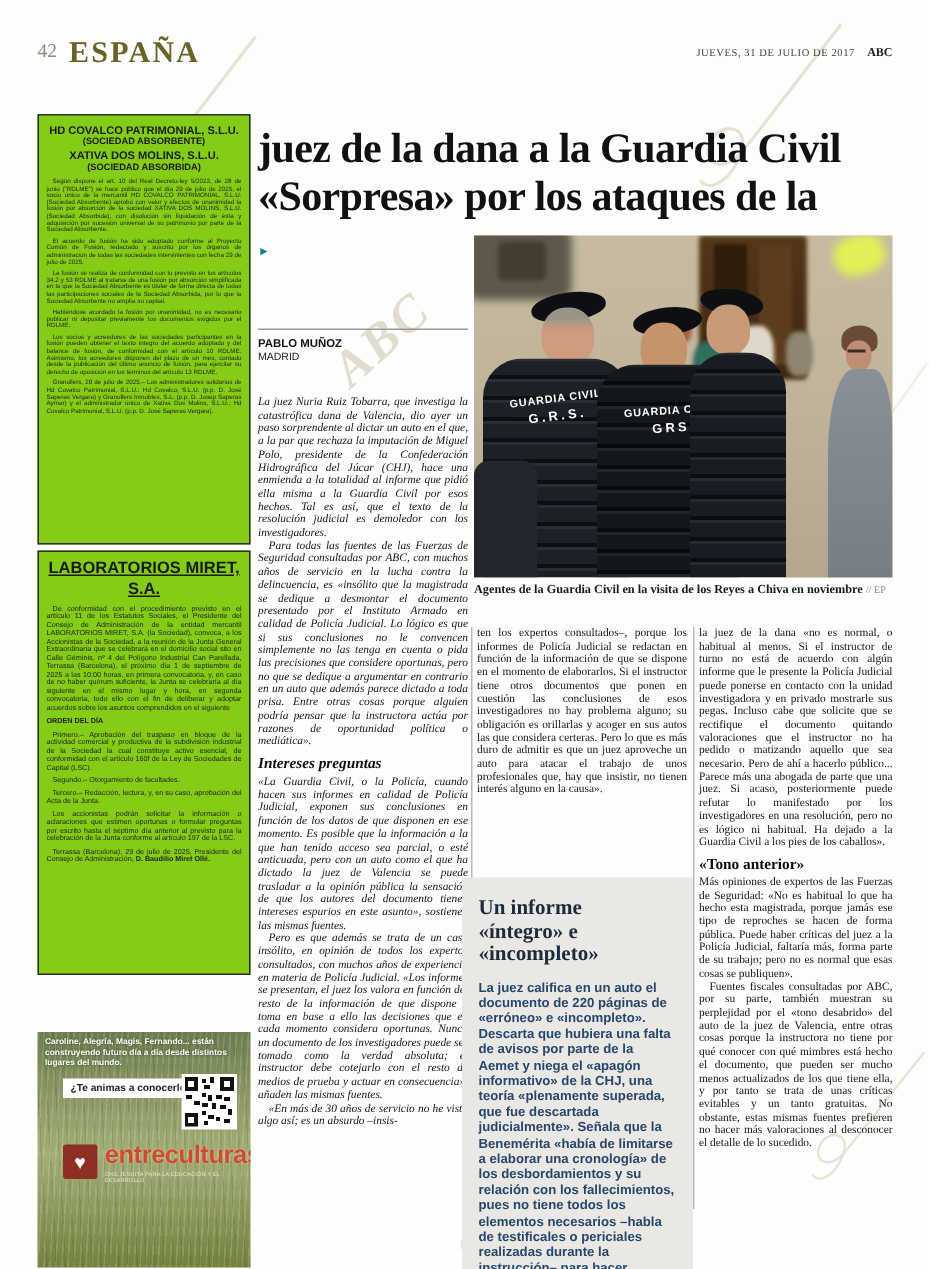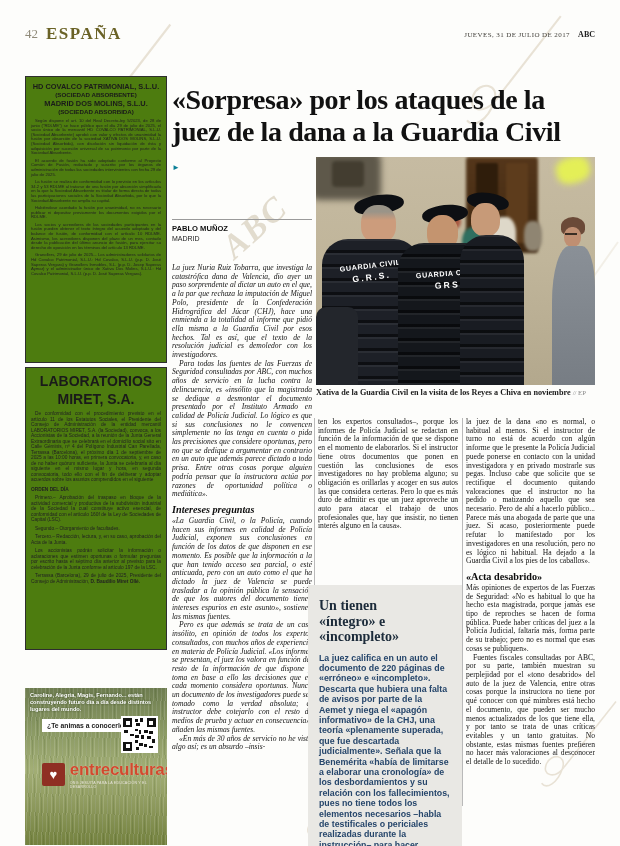--- a/index.html
+++ b/index.html
@@ -9,35 +9,35 @@
 
   
   .wm{position:absolute;pointer-events:none;opacity:.55;}
   .wm svg{display:block;}
   .wm-text{position:absolute;font-family:"Liberation Serif",serif;font-style:italic;
            color:rgba(186,170,140,.40);font-size:34px;font-weight:bold;
            transform:rotate(-42deg);pointer-events:none;letter-spacing:2px;}
 
   
   .pg-num{left:25px;top:26px;font-size:13px;color:#8f8a79;}
-  .section-title{left:46px;top:24px;font-size:17px;letter-spacing:1.5px;color:#6a6226;font-weight:bold;}
+  .section-title{left:46px;top:24px;font-size:20px;letter-spacing:1.5px;color:#6a6226;font-weight:bold;}
   .top-right{right:25px;top:30px;font-size:7px;letter-spacing:.4px;color:#44423c;}
   .top-right b{font-size:8px;color:#222;margin-left:6px;letter-spacing:0;}
 
   
-  .notice{border:1px solid #2e2e2e;background:#4d7c0f;font-family:"Liberation Sans",sans-serif;
+  .notice{border:1px solid #2e2e2e;background:#84cc16;font-family:"Liberation Sans",sans-serif;
           padding:5px 5px 4px;box-sizing:border-box;}
   .notice1{left:25px;top:76px;width:142px;height:287px;}
   .notice2{left:25px;top:367px;width:142px;height:283px;}
   .n-title{font-weight:bold;text-align:center;line-height:1.25;}
   .n-title .big{font-size:7.4px;display:block;}
   .n-title .small{font-size:6.2px;display:block;}
   .notice1 p{margin:3px 0 0;font-size:4.2px;line-height:4.6px;text-align:justify;text-indent:4px;color:#222;}
   .notice2 p{margin:3px 0 0;font-size:4.8px;line-height:5.5px;text-align:justify;text-indent:4px;color:#222;}
-  .notice2 .n-title .big{font-size:14px;}
+  .notice2 .n-title .big{font-size:11px;text-decoration:underline;}
   .notice2 .orden{font-weight:bold;text-indent:0;margin-top:4px;}
   .notice2 .signer{font-weight:bold;}
 
   
   .ad{left:25px;top:688px;width:142px;height:157px;overflow:hidden;
       background:linear-gradient(180deg,#6e7d50 0%,#8b9a64 28%,#a2ae75 52%,#8e9a5e 74%,#73813e 100%);}
   .ad::after{content:"";position:absolute;inset:0;
       background:repeating-linear-gradient(93deg,rgba(255,255,255,.14) 0 1px,rgba(0,0,0,0) 1px 4px),
                  repeating-linear-gradient(87deg,rgba(40,60,20,.12) 0 1px,rgba(0,0,0,0) 1px 6px);}
   .ad-intro{position:absolute;left:5px;top:4px;right:5px;z-index:2;color:#fff;
@@ -145,21 +145,21 @@
   <div class="abs section-title">ESPAÑA</div>
   <div class="abs top-right">
     <span>JUEVES, 31 DE JULIO DE 2017</span>
     <b>ABC</b>
   </div>
 
   <div class="abs notice notice1">
     <div class="n-title">
       <span class="big">HD COVALCO PATRIMONIAL, S.L.U.</span>
       <span class="small">(SOCIEDAD ABSORBENTE)</span>
-      <span class="big">MADRID DOS MOLINS, S.L.U.</span>
+      <span class="big">XATIVA DOS MOLINS, S.L.U.</span>
       <span class="small">(SOCIEDAD ABSORBIDA)</span>
     </div>
     <p>Según dispone el art. 10 del Real Decreto-ley 5/2023, de 28 de junio ("RDLME") se hace público que el día 29 de julio de 2025, el socio único de la mercantil HD COVALCO PATRIMONIAL, S.L.U. (Sociedad Absorbente) aprobó con valor y efectos de unanimidad la fusión por absorción de la sociedad XATIVA DOS MOLINS, S.L.U. (Sociedad Absorbida), con disolución sin liquidación de ésta y adquisición por sucesión universal de su patrimonio por parte de la Sociedad Absorbente.</p>
     <p>El acuerdo de fusión ha sido adoptado conforme al Proyecto Común de Fusión, redactado y suscrito por los órganos de administración de todas las sociedades intervinientes con fecha 29 de julio de 2025.</p>
     <p>La fusión se realiza de conformidad con lo previsto en los artículos 34.2 y 53 RDLME al tratarse de una fusión por absorción simplificada en la que la Sociedad Absorbente es titular de forma directa de todas las participaciones sociales de la Sociedad Absorbida, por lo que la Sociedad Absorbente no amplía su capital.</p>
     <p>Habiéndose acordado la fusión por unanimidad, no es necesario publicar ni depositar previamente los documentos exigidos por el RDLME.</p>
     <p>Los socios y acreedores de las sociedades participantes en la fusión pueden obtener el texto íntegro del acuerdo adoptado y del balance de fusión, de conformidad con el artículo 10 RDLME. Asimismo, los acreedores disponen del plazo de un mes, contado desde la publicación del último anuncio de fusión, para ejercitar su derecho de oposición en los términos del artículo 13 RDLME.</p>
     <p>Granollers, 29 de julio de 2025.– Los administradores solidarios de Hd Covalco Patrimonial, S.L.U.: Hd Covalco, S.L.U. (p.p. D. José Saperas Vergara) y Granollers Inmobles, S.L. (p.p. D. Josep Saperas Aymar) y el administrador único de Xativa Dos Molins, S.L.U.: Hd Covalco Patrimonial, S.L.U. (p.p. D. José Saperas Vergara).</p>
   </div>
 
@@ -213,22 +213,22 @@
     <div class="ad-logo">
       <div class="heart-box">♥</div>
       <div class="brand-wrap">
         <div class="brand-name">entreculturas</div>
         <div class="brand-tag">ONG JESUITA PARA LA EDUCACIÓN Y EL DESARROLLO</div>
       </div>
     </div>
   </div>
 
   <h1 class="abs headline" style="margin:0;">
+    <span style="display:block;">juez de la dana a la Guardia Civil</span>
     <span style="display:block;">«Sorpresa» por los ataques de la</span>
-    <span style="display:block;">juez de la dana a la Guardia Civil</span>
   </h1>
   <div class="abs deck">
     <span class="deck-arrow">►</span>
   </div>
   <div class="abs byline-rule"></div>
   <div class="abs byline">
     <span>PABLO MUÑOZ</span>
     <span class="city">MADRID</span>
   </div>
 
@@ -266,46 +266,46 @@
       <span class="l1">GUARDIA CIVIL</span>
       <span class="l2">GRS</span>
     </div>
 
     <div class="ph beret" style="left:151px;top:36px;width:42px;height:17px;transform:rotate(8deg);"></div>
     <div class="ph head" style="left:155px;top:46px;width:29px;height:33px;background:#c79a78;"></div>
     <div class="ph officer-body" style="left:144px;top:78px;width:64px;height:150px;background-color:#191c22;"></div>
     <div class="ph" style="left:0;top:150px;width:42px;height:78px;background:#23262c;border-radius:10px 10px 0 0;"></div>
   </div>
   <div class="abs caption">
-    <span>Xativa de la Guardia Civil en la visita de los Reyes a Chiva en noviembre</span>
+    <span>Agentes de la Guardia Civil en la visita de los Reyes a Chiva en noviembre</span>
     <span class="credit">// EP</span>
   </div>
 
   <div class="abs bodycol colA">
     <p>La juez Nuria Ruiz Tobarra, que investiga la catastrófica dana de Valencia, dio ayer un paso sorprendente al dictar un auto en el que, a la par que rechaza la imputación de Miguel Polo, presidente de la Confederación Hidrográfica del Júcar (CHJ), hace una enmienda a la totalidad al informe que pidió ella misma a la Guardia Civil por esos hechos. Tal es así, que el texto de la resolución judicial es demoledor con los investigadores.</p>
     <p class="ind">Para todas las fuentes de las Fuerzas de Seguridad consultadas por ABC, con muchos años de servicio en la lucha contra la delincuencia, es «insólito que la magistrada se dedique a desmontar el documento presentado por el Instituto Armado en calidad de Policía Judicial. Lo lógico es que si sus conclusiones no le convencen simplemente no las tenga en cuenta o pida las precisiones que considere oportunas, pero no que se dedique a argumentar en contrario en un auto que además parece dictado a toda prisa. Entre otras cosas porque alguien podría pensar que la instructora actúa por razones de oportunidad política o mediática».</p>
     <h3>Intereses preguntas</h3>
     <p>«La Guardia Civil, o la Policía, cuando hacen sus informes en calidad de Policía Judicial, exponen sus conclusiones en función de los datos de que disponen en ese momento. Es posible que la información a la que han tenido acceso sea parcial, o esté anticuada, pero con un auto como el que ha dictado la juez de Valencia se puede trasladar a la opinión pública la sensación de que los autores del documento tienen intereses espurios en este asunto», sostienen las mismas fuentes.</p>
     <p class="ind">Pero es que además se trata de un caso insólito, en opinión de todos los expertos consultados, con muchos años de experiencia en materia de Policía Judicial. «Los informes se presentan, el juez los valora en función del resto de la información de que dispone y toma en base a ello las decisiones que en cada momento considera oportunas. Nunca un documento de los investigadores puede ser tomado como la verdad absoluta; el instructor debe cotejarlo con el resto de medios de prueba y actuar en consecuencia», añaden las mismas fuentes.</p>
     <p class="ind">«En más de 30 años de servicio no he visto algo así; es un absurdo –insis-</p>
   </div>
   <div class="abs col-rule rule1"></div>
   <div class="abs col-rule rule2"></div>
   <div class="abs bodycol colB">
     <p>ten los expertos consultados–, porque los informes de Policía Judicial se redactan en función de la información de que se dispone en el momento de elaborarlos. Si el instructor tiene otros documentos que ponen en cuestión las conclusiones de esos investigadores no hay problema alguno; su obligación es orillarlas y acoger en sus autos las que considera certeras. Pero lo que es más duro de admitir es que un juez aproveche un auto para atacar el trabajo de unos profesionales que, hay que insistir, no tienen interés alguno en la causa».</p>
   </div>
   <div class="abs bodycol colC">
     <p>la juez de la dana «no es normal, o habitual al menos. Si el instructor de turno no está de acuerdo con algún informe que le presente la Policía Judicial puede ponerse en contacto con la unidad investigadora y en privado mostrarle sus pegas. Incluso cabe que solicite que se rectifique el documento quitando valoraciones que el instructor no ha pedido o matizando aquello que sea necesario. Pero de ahí a hacerlo público... Parece más una abogada de parte que una juez. Si acaso, posteriormente puede refutar lo manifestado por los investigadores en una resolución, pero no es lógico ni habitual. Ha dejado a la Guardia Civil a los pies de los caballos».</p>
-    <h3>«Acta desabrido»</h3>
+    <h3>«Tono anterior»</h3>
     <p>Más opiniones de expertos de las Fuerzas de Seguridad: «No es habitual lo que ha hecho esta magistrada, porque jamás ese tipo de reproches se hacen de forma pública. Puede haber críticas del juez a la Policía Judicial, faltaría más, forma parte de su trabajo; pero no es normal que esas cosas se publiquen».</p>
     <p class="ind">Fuentes fiscales consultadas por ABC, por su parte, también muestran su perplejidad por el «tono desabrido» del auto de la juez de Valencia, entre otras cosas porque la instructora no tiene por qué conocer con qué mimbres está hecho el documento, que pueden ser mucho menos actualizados de los que tiene ella, y por tanto se trata de unas críticas evitables y un tanto gratuitas. No obstante, estas mismas fuentes prefieren no hacer más valoraciones al desconocer el detalle de lo sucedido.</p>
   </div>
 
   <div class="abs infobox">
     <h2>
-      <span>Un tienen</span>
+      <span>Un informe</span>
       <span>«íntegro» e</span>
       <span>«incompleto»</span>
     </h2>
     <div class="ib-body">La juez califica en un auto el documento de 220 páginas de «erróneo» e «incompleto». Descarta que hubiera una falta de avisos por parte de la Aemet y niega el «apagón informativo» de la CHJ, una teoría «plenamente superada, que fue descartada judicialmente». Señala que la Benemérita «había de limitarse a elaborar una cronología» de los desbordamientos y su relación con los fallecimientos, pues no tiene todos los elementos necesarios –habla de testificales o periciales realizadas durante la instrucción– para hacer valoraciones.</div>
   </div>
 
 </div>
 
 </body></html>

